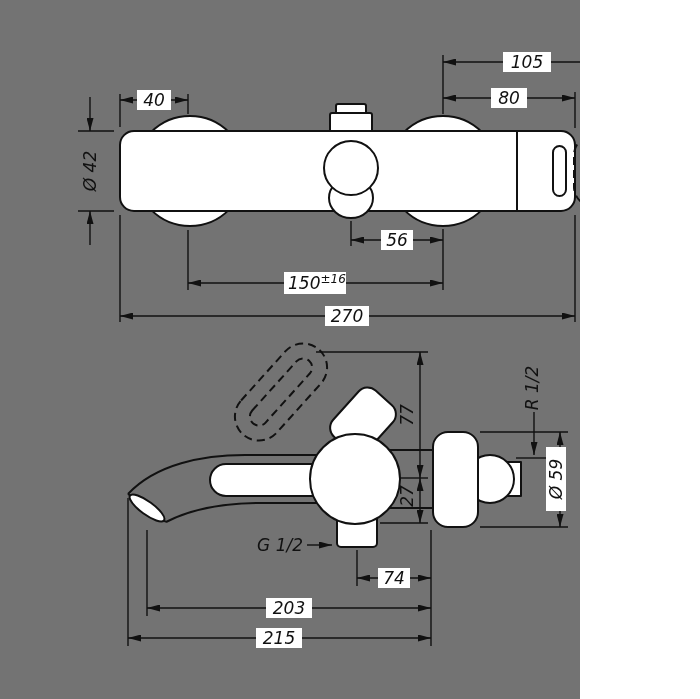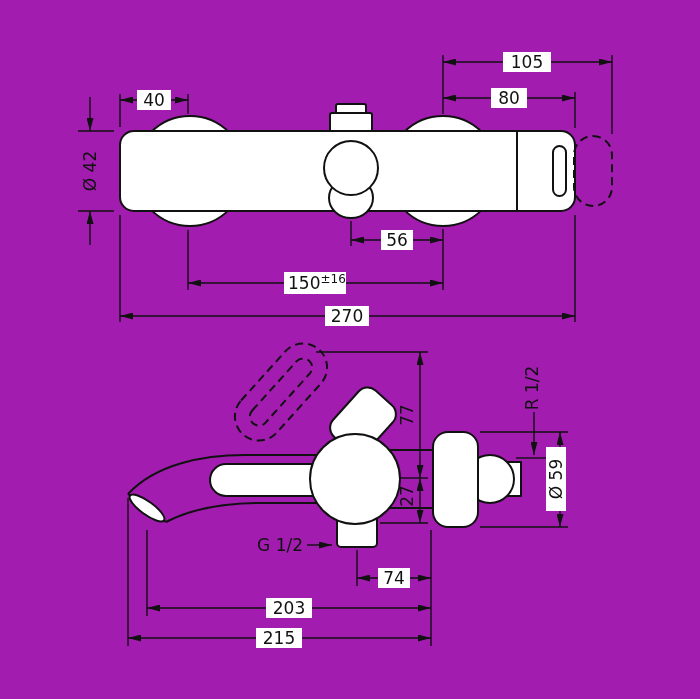--- a/index.html
+++ b/index.html
@@ -1,16 +1,16 @@
 <!DOCTYPE html>
 <html><head>
 <meta charset="utf-8">
 <style>
   html,body{margin:0;padding:0;background:#ffffff;}
-  .stage{width:700px;height:699px;background:#a21caf;position:relative;overflow:hidden;}
+  .stage{width:580px;height:699px;background:#737373;position:relative;overflow:hidden;font-style:italic;}
   svg{display:block;}
   .part{fill:#ffffff;stroke:#111111;stroke-width:2;stroke-linejoin:round;}
   .partline{fill:none;stroke:#111111;stroke-width:2;}
   .dashed{fill:none;stroke:#111111;stroke-width:2;stroke-dasharray:8 5;}
   .dim,.ext,.leader{fill:none;stroke:#111111;stroke-width:1.4;}
   .lbl text{font-family:"DejaVu Sans","Liberation Sans",sans-serif;font-size:17px;fill:#111111;}
   .lbl rect{fill:#ffffff;stroke:none;}
 </style>
 </head>
 <body>

